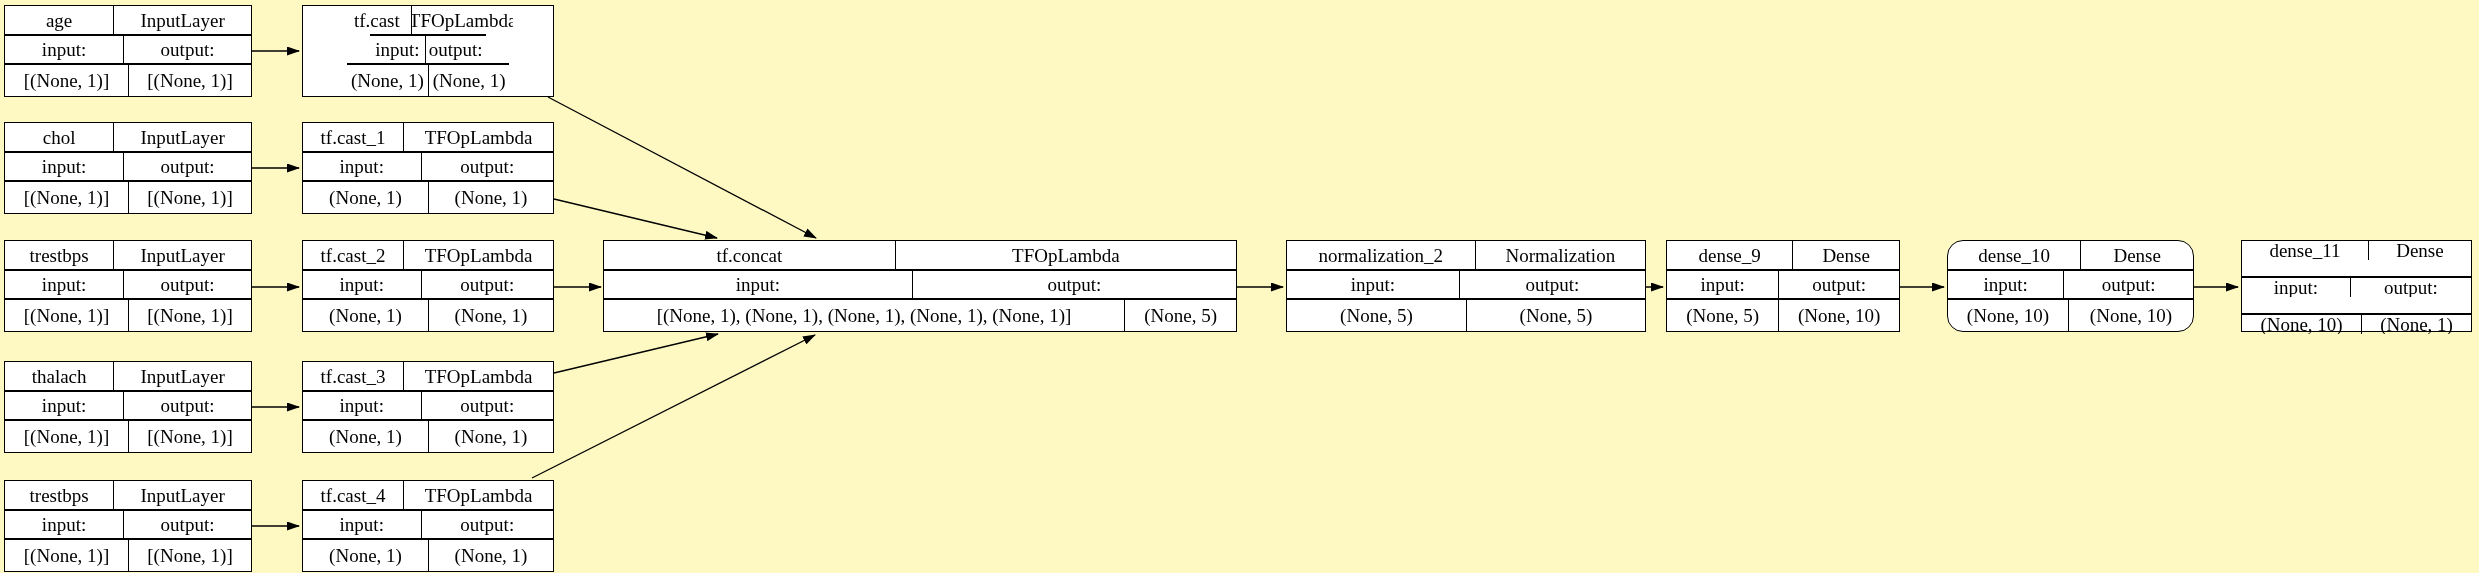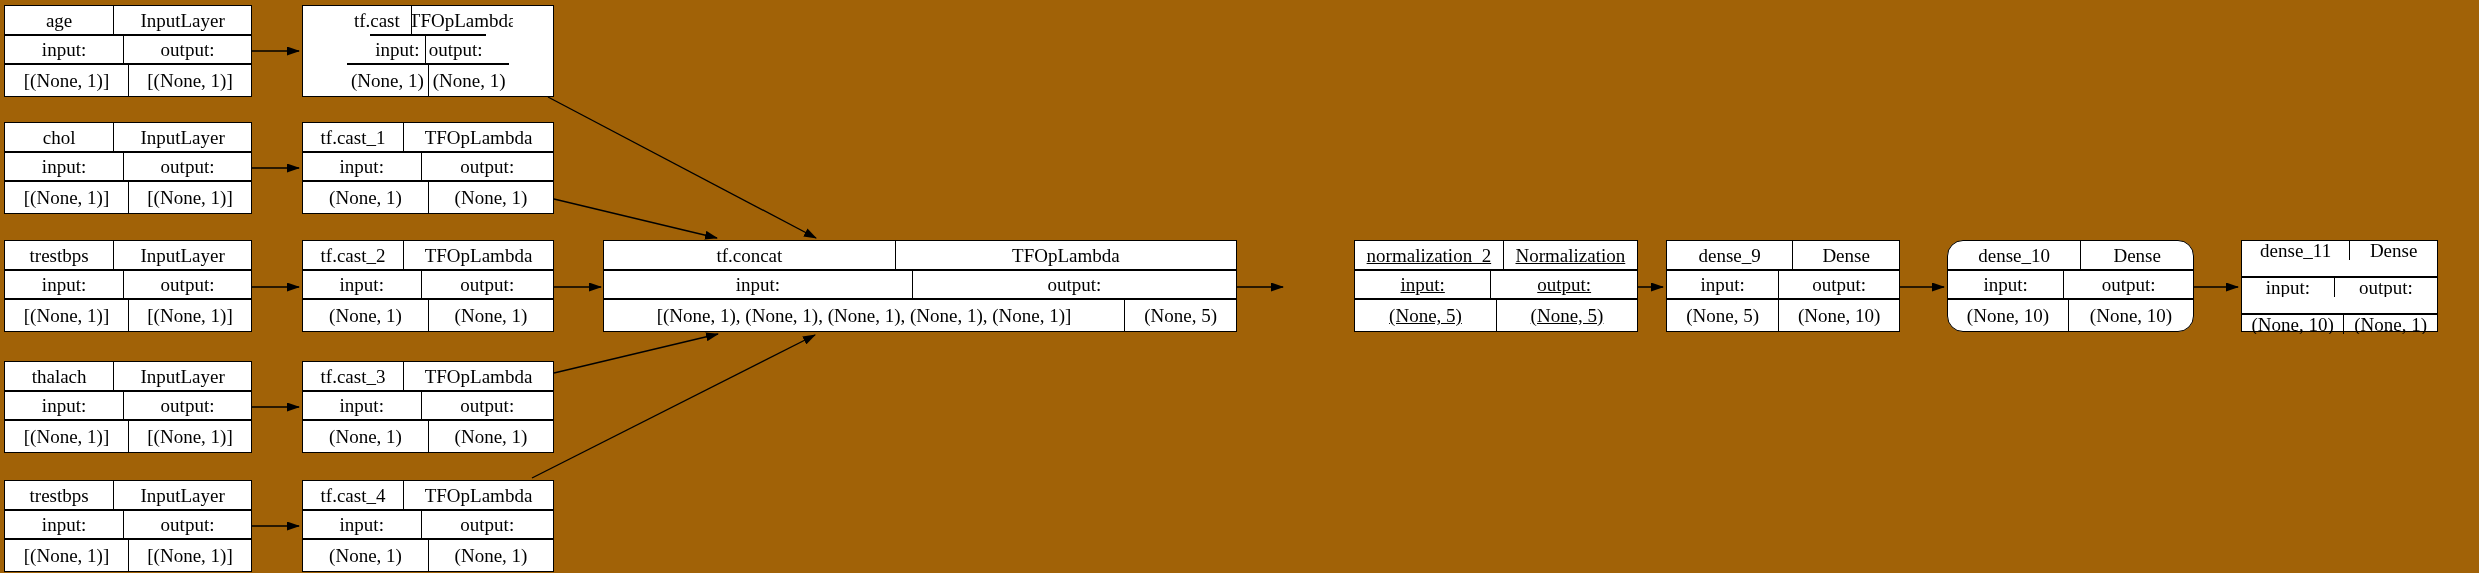--- a/index.html
+++ b/index.html
@@ -1,17 +1,17 @@
 <!DOCTYPE html>
 <html><head>
 <meta charset="utf-8">
 <style>
   html,body{margin:0;padding:0;background:#fff;}
   .canvas{
-    position:relative;width:2479px;height:573px;background:#a16207;
+    position:relative;width:2479px;height:573px;background:#fef9c3;
     font-family:"Liberation Serif","DejaVu Serif",serif;color:#000;
   }
   .node{
     position:absolute;height:92px;background:#fff;border:1px solid #000;
     display:flex;flex-direction:column;box-sizing:border-box;
   }
   .row{display:flex;box-sizing:border-box;}
   .row + .row{border-top:2px solid #000;}
   .row-name{height:28px;}
   .row-io{height:29px;}
@@ -210,21 +210,21 @@
     <div class="row row-io">
       <div class="cell" style="width:48.7%">input:</div>
       <div class="cell">output:</div>
     </div>
     <div class="row row-shape">
       <div class="cell" style="width:82.3%">[(None, 1), (None, 1), (None, 1), (None, 1), (None, 1)]</div>
       <div class="cell">(None, 5)</div>
     </div>
   </div>
 
-  <div class="node" style="left:1354px;top:240px;width:284px;text-decoration:underline;">
+  <div class="node" style="left:1286px;top:240px;width:360px;">
     <div class="row row-name">
       <div class="cell" style="width:52.4%">normalization_2</div>
       <div class="cell">Normalization</div>
     </div>
     <div class="row row-io">
       <div class="cell" style="width:48%">input:</div>
       <div class="cell">output:</div>
     </div>
     <div class="row row-shape">
       <div class="cell" style="width:50%">(None, 5)</div>
@@ -255,21 +255,21 @@
     <div class="row row-io">
       <div class="cell" style="width:47%">input:</div>
       <div class="cell">output:</div>
     </div>
     <div class="row row-shape">
       <div class="cell" style="width:49%">(None, 10)</div>
       <div class="cell">(None, 10)</div>
     </div>
   </div>
 
-  <div class="node" style="left:2241px;top:240px;width:197px;gap:16px;">
+  <div class="node" style="left:2241px;top:240px;width:231px;gap:16px;">
     <div class="row row-name">
       <div class="cell" style="width:55%">dense_11</div>
       <div class="cell">Dense</div>
     </div>
     <div class="row row-io">
       <div class="cell" style="width:47%">input:</div>
       <div class="cell">output:</div>
     </div>
     <div class="row row-shape">
       <div class="cell" style="width:52%">(None, 10)</div>

